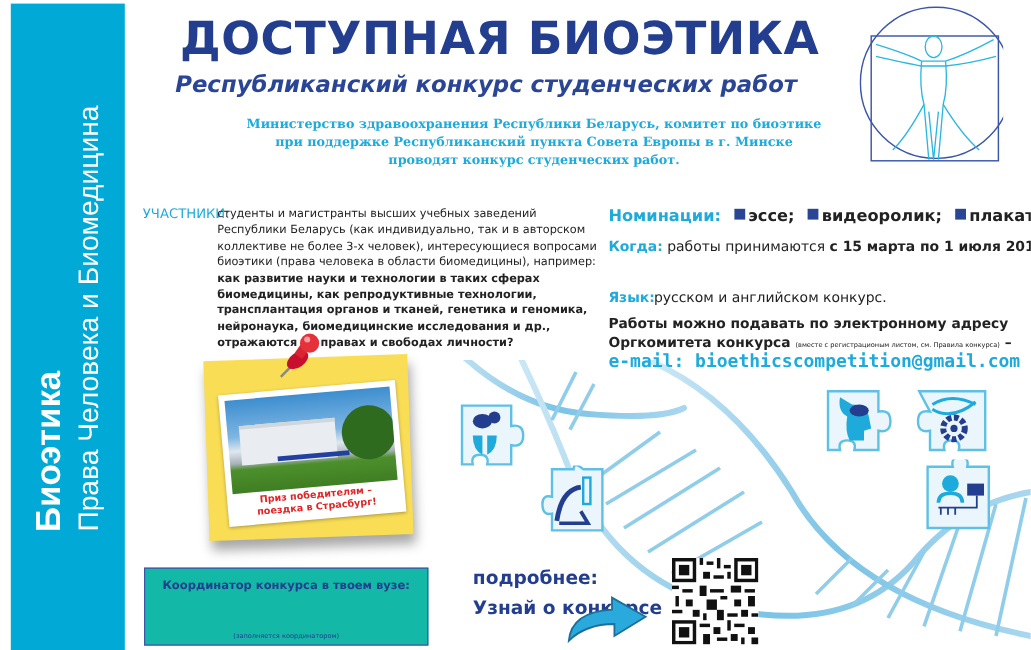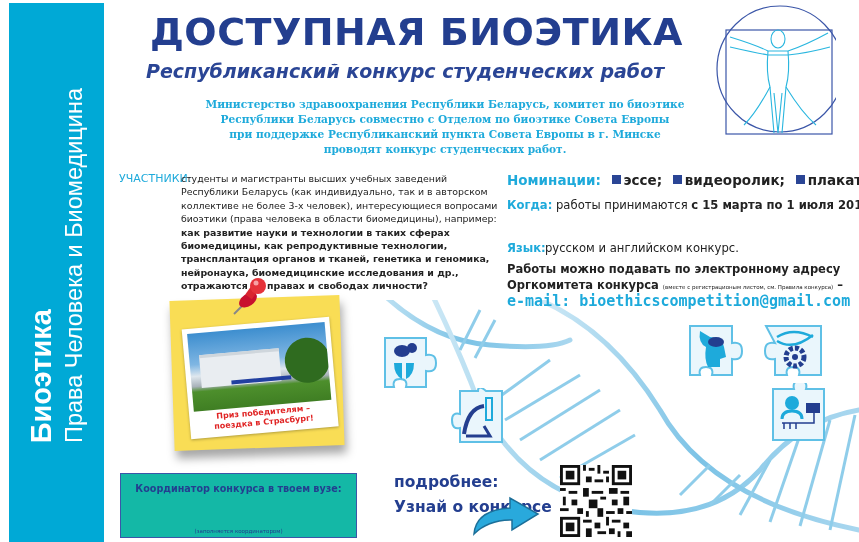--- a/index.html
+++ b/index.html
@@ -126,21 +126,20 @@
     <path d="M52 48 Q50 70 54 84 L58 130"></path>
     <path d="M72 48 Q74 70 70 84 L66 130"></path>
     <path d="M54 84 Q40 110 28 122"></path>
     <path d="M70 84 Q86 110 100 122"></path>
     <path d="M58 90 L62 130 M66 90 L62 130"></path>
   </g>
 </svg>
 
 <div class="intro">
   <div>Министерство здравоохранения Республики Беларусь, комитет по биоэтике</div>
-  <div>Республики Беларусь совместно с Отделом по биоэтике Совета Европы</div>
   <div>при поддержке Республиканский пункта Совета Европы в г. Минске</div>
   <div>проводят конкурс студенческих работ.</div>
 </div>
 
 <div class="participants">
   <span class="lbl">УЧАСТНИКИ:</span>
   <div class="body">
     <span>студенты и магистранты высших учебных заведений Республики Беларусь (как индивидуально, так и в авторском коллективе не более 3-х человек), интересующиеся вопросами биоэтики (права человека в области биомедицины), например:</span>
     <b>как развитие науки и технологии в таких сферах биомедицины, как репродуктивные технологии, трансплантация органов и тканей, генетика и геномика, нейронаука, биомедицинские исследования и др., отражаются на правах и свободах личности?</b>
   </div>

